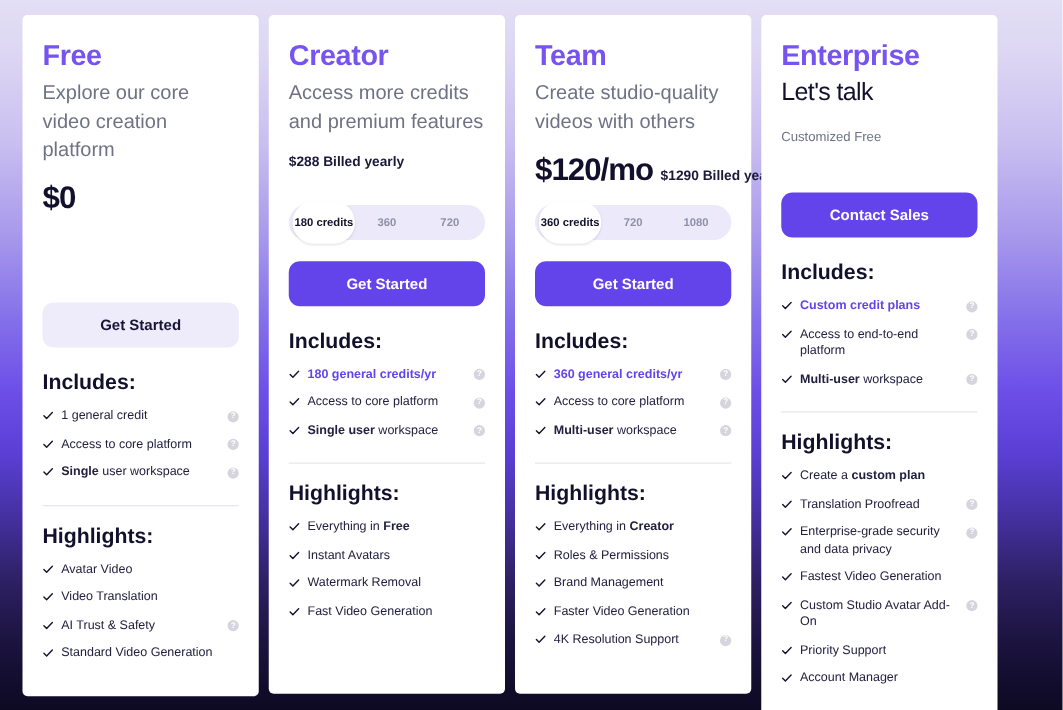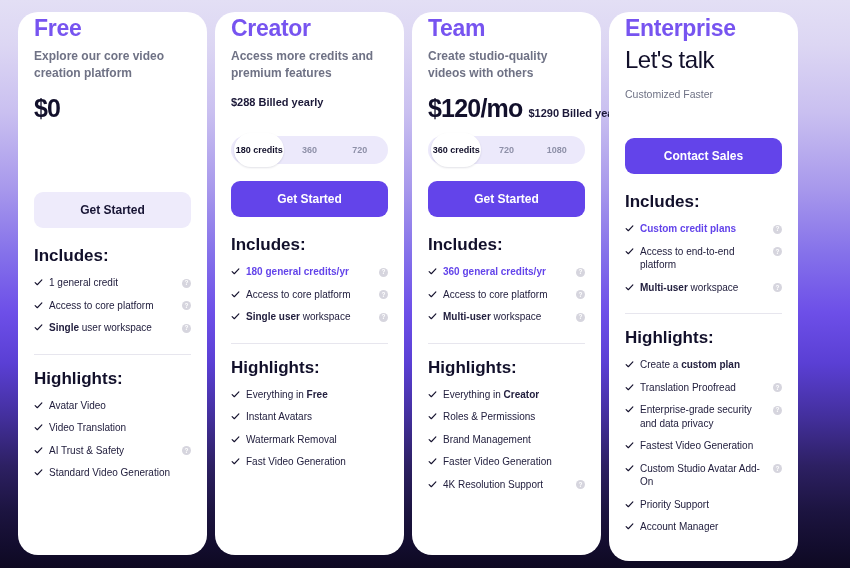--- a/index.html
+++ b/index.html
@@ -30,66 +30,65 @@
   .pricing-grid {
     display: flex;
     gap: 8px;
     padding: 12px 18px;
     height: 568px;
     align-items: flex-start;
   }
 
   .plan-card {
     background: #ffffff;
-    border-radius: 20px;
+    border-radius: 4px;
     width: 189px;
     min-height: 543px;
-    padding: 4px 16px 16px 16px;
+    padding: 20px 16px 16px 16px;
     display: flex;
     flex-direction: column;
     position: relative;
     flex: 0 0 189px;
   }
 
   .plan-name {
     font-size: 23px;
     font-weight: bold;
     color: #7754f0;
     letter-spacing: -0.3px;
     line-height: 1.1;
     margin-bottom: 7px;
   }
 
   .plan-desc {
-    font-size: 12px;
+    font-size: 16px;
     color: #6f7285;
     line-height: 1.42;
     margin-bottom: 14px;
     min-height: 30px;
-    font-weight: bold;
   }
 
   .price-row {
     display: flex;
     align-items: baseline;
     gap: 6px;
     margin-bottom: 10px;
     min-height: 30px;
   }
 
   .price-main {
     font-size: 25px;
     font-weight: bold;
     color: #12102b;
     letter-spacing: -0.8px;
     line-height: 1;
   }
 
   .price-main.talk {
-    font-size: 24px;
+    font-size: 20px;
     font-weight: 500;
     letter-spacing: -0.5px;
   }
 
   .price-sub {
     font-size: 11px;
     color: #1b1838;
     font-weight: bold;
     white-space: nowrap;
   }
@@ -467,21 +466,21 @@
           <span class="feature-text">4K Resolution Support</span>
           <span class="info-icon"></span>
         </li>
       </ul>
     </div>
     <div class="plan-card">
       <div class="plan-name">Enterprise</div>
       <div class="price-row">
         <span class="price-main talk">Let's talk</span>
       </div>
-      <div class="price-note">Customized Faster</div>
+      <div class="price-note">Customized Free</div>
       <div style="height:28px"></div>
       <button class="cta-button primary">Contact Sales</button>
       <div class="section-label">Includes:</div>
       <ul class="feature-list">
         <li class="feature-item">
           <span class="check-icon">
             <svg width="9" height="9" viewBox="0 0 12 12">
               <path d="M1.5 6.2 L4.4 9 L10.5 2.6" fill="none" stroke="#15122e" stroke-width="1.5" stroke-linecap="round" stroke-linejoin="round"></path>
             </svg>
           </span>

